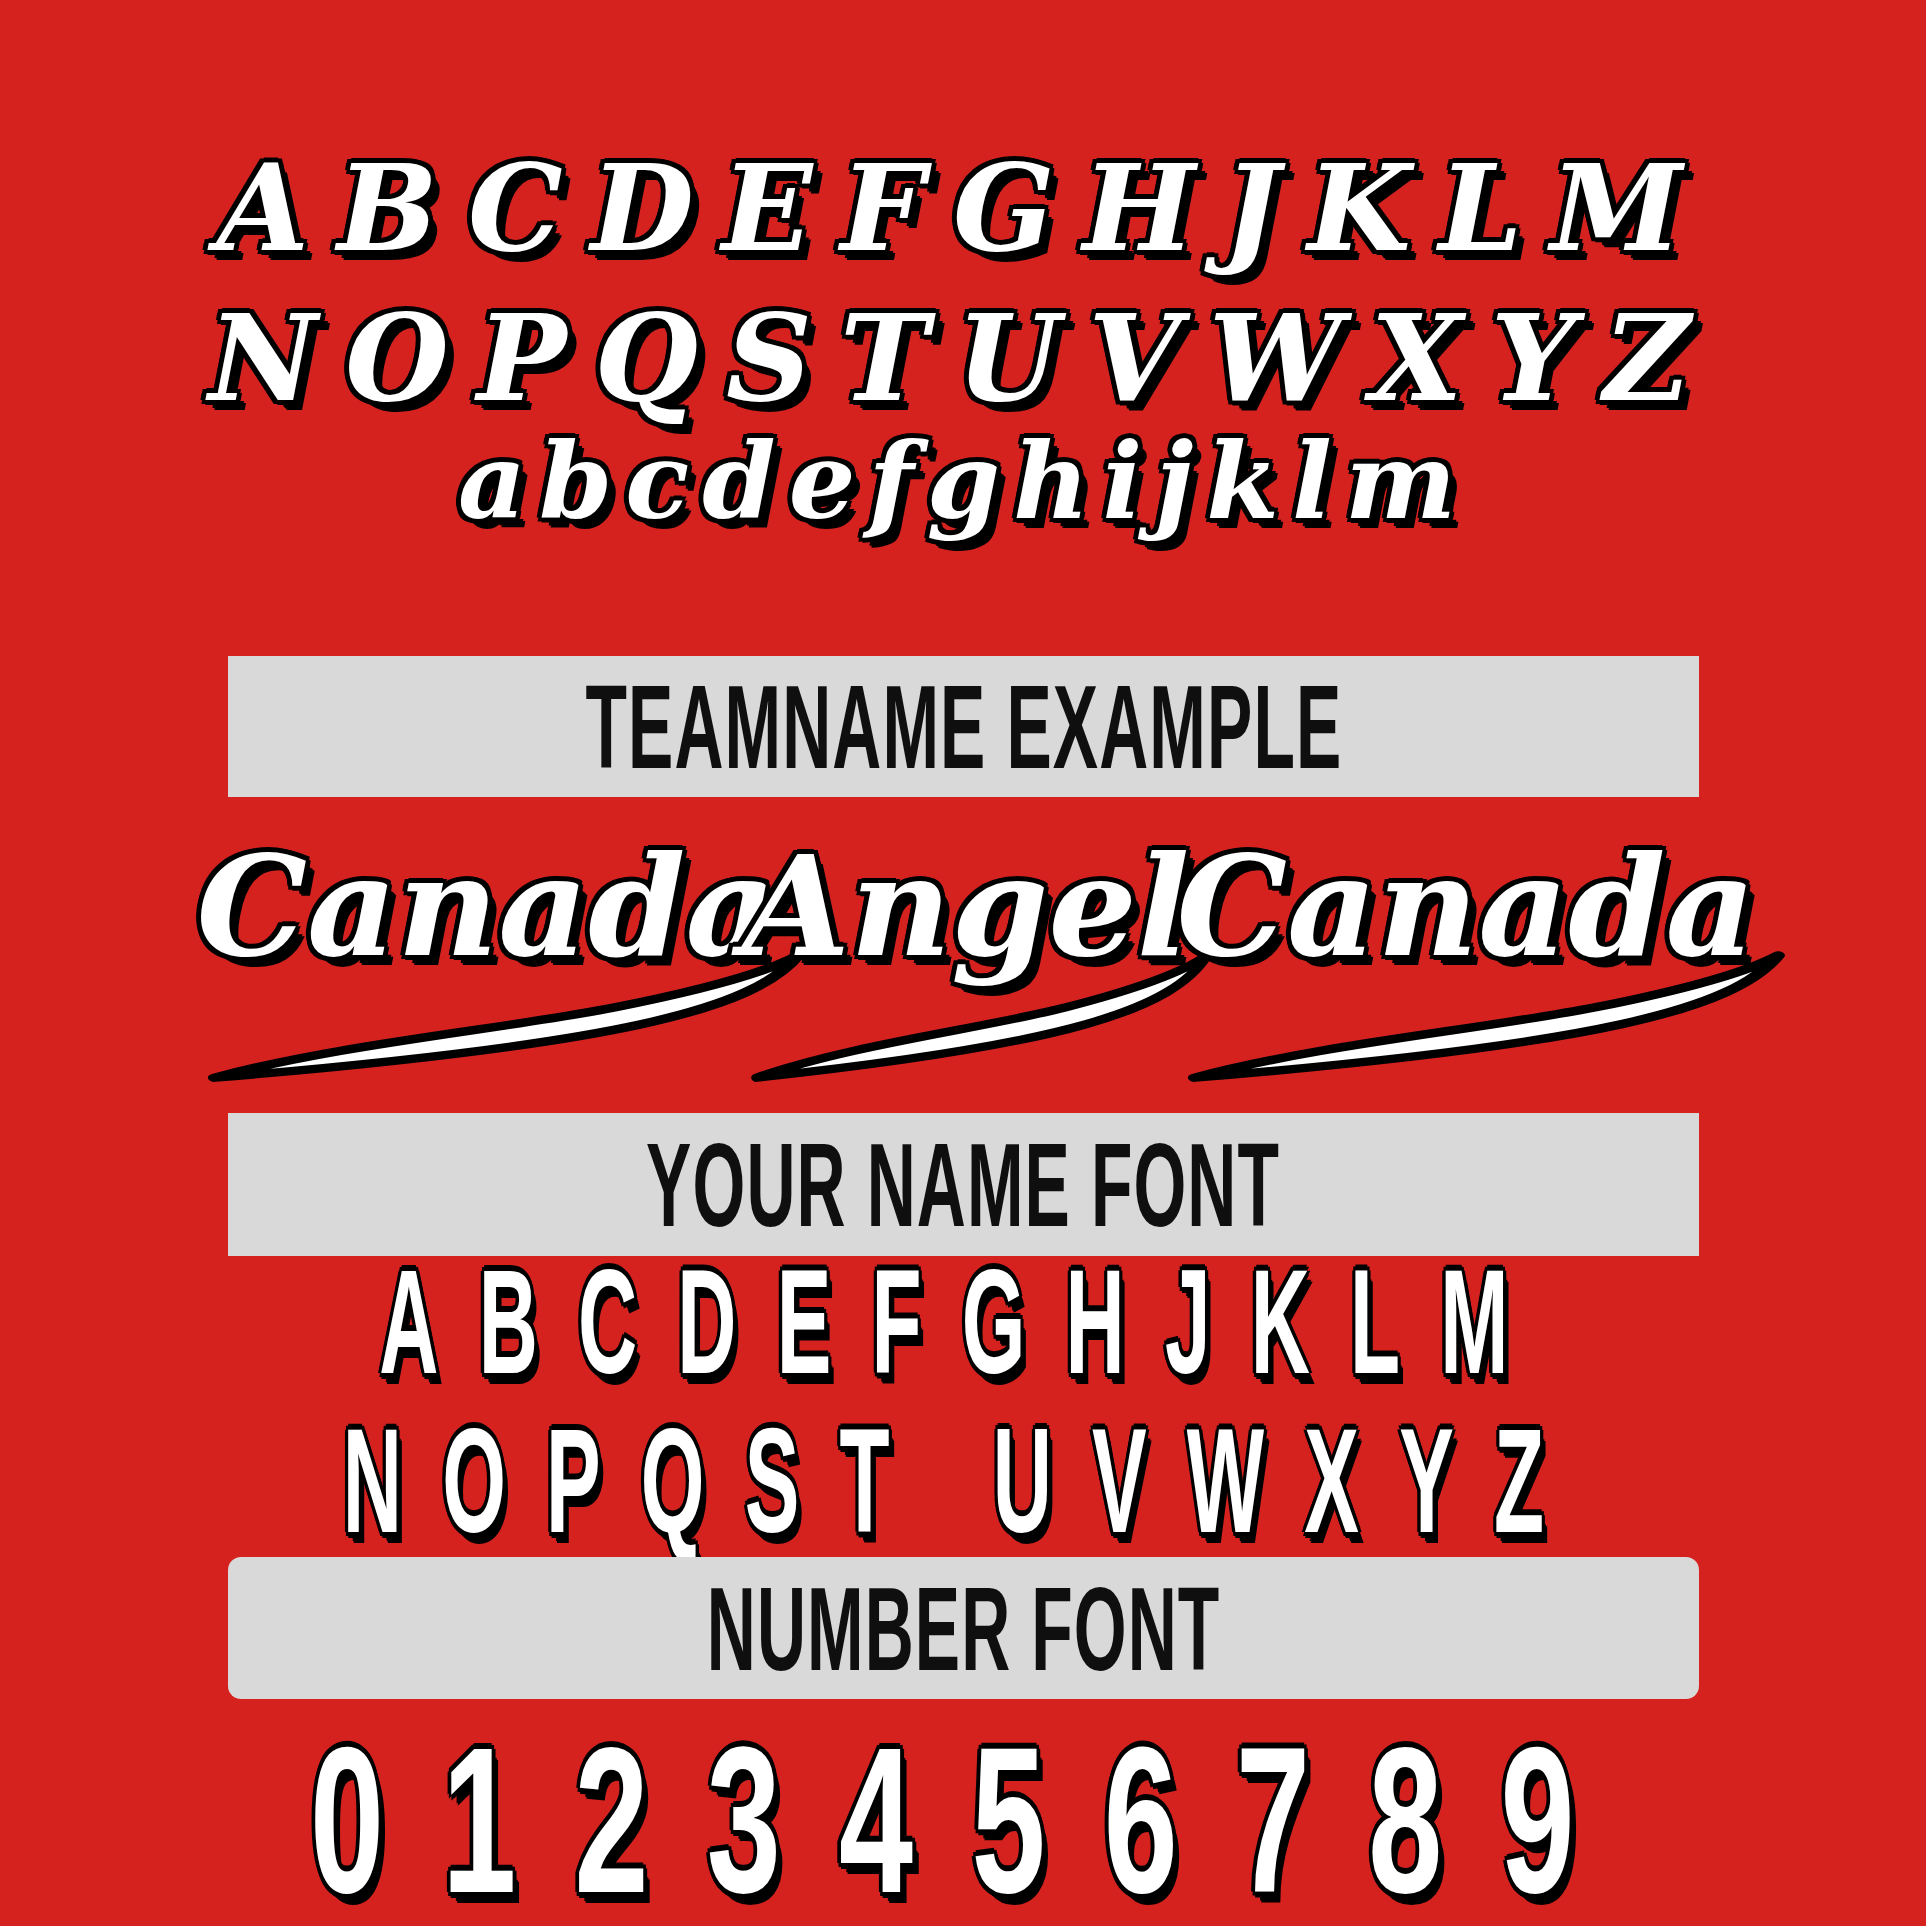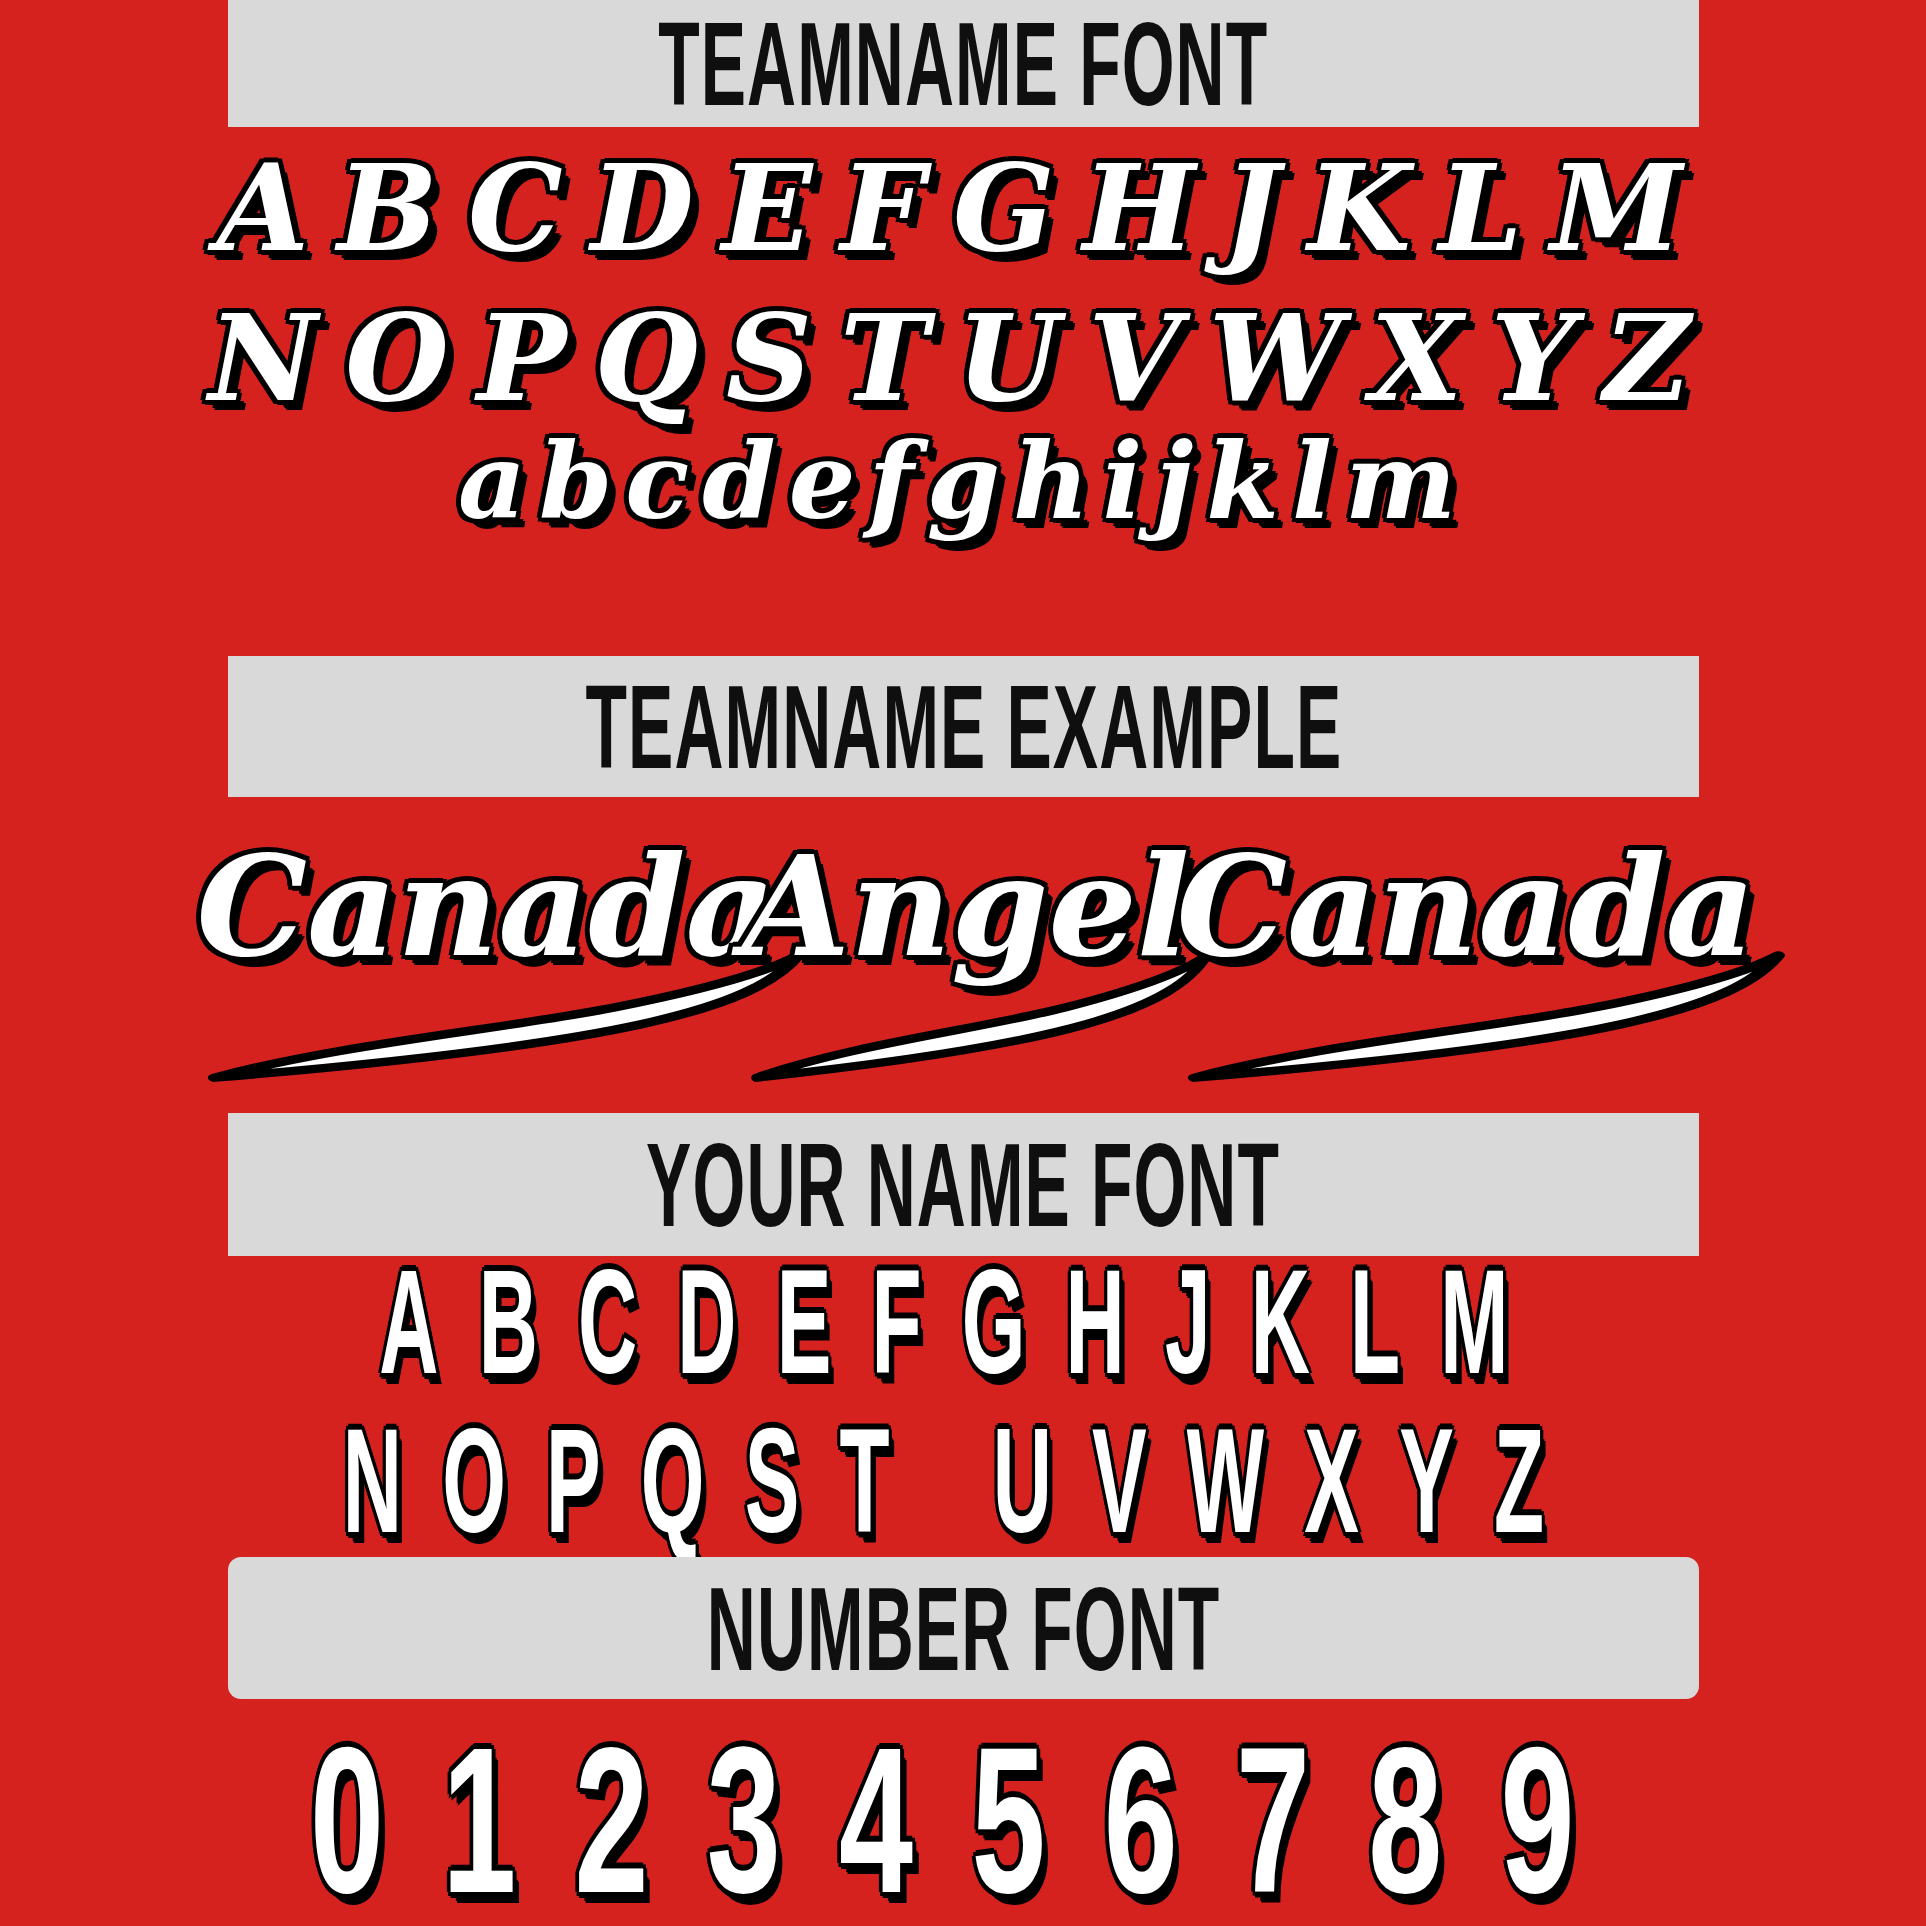--- a/index.html
+++ b/index.html
@@ -109,23 +109,20 @@
   }
   .example-canada{left:486px;text-align:right;}
   .example-league{left:966px;}
   .example-angel{left:1466px;}
 </style>
 </head>
 <body>
 
 <div class="canvas">
 
-  <div class="banner banner-1">
-    <span class="banner-title">TEAMNAME FONT</span>
-  </div>
 
   <div class="row script-caps-1">
     <span class="script-text ot-script">ABCDEFGHJKLM</span>
   </div>
   <div class="row script-caps-2">
     <span class="script-text ot-script">NOPQSTUVWXYZ</span>
   </div>
   <div class="row script-lower-1">
     <span class="script-text ot-script">abcdefghijklm</span>
   </div>

